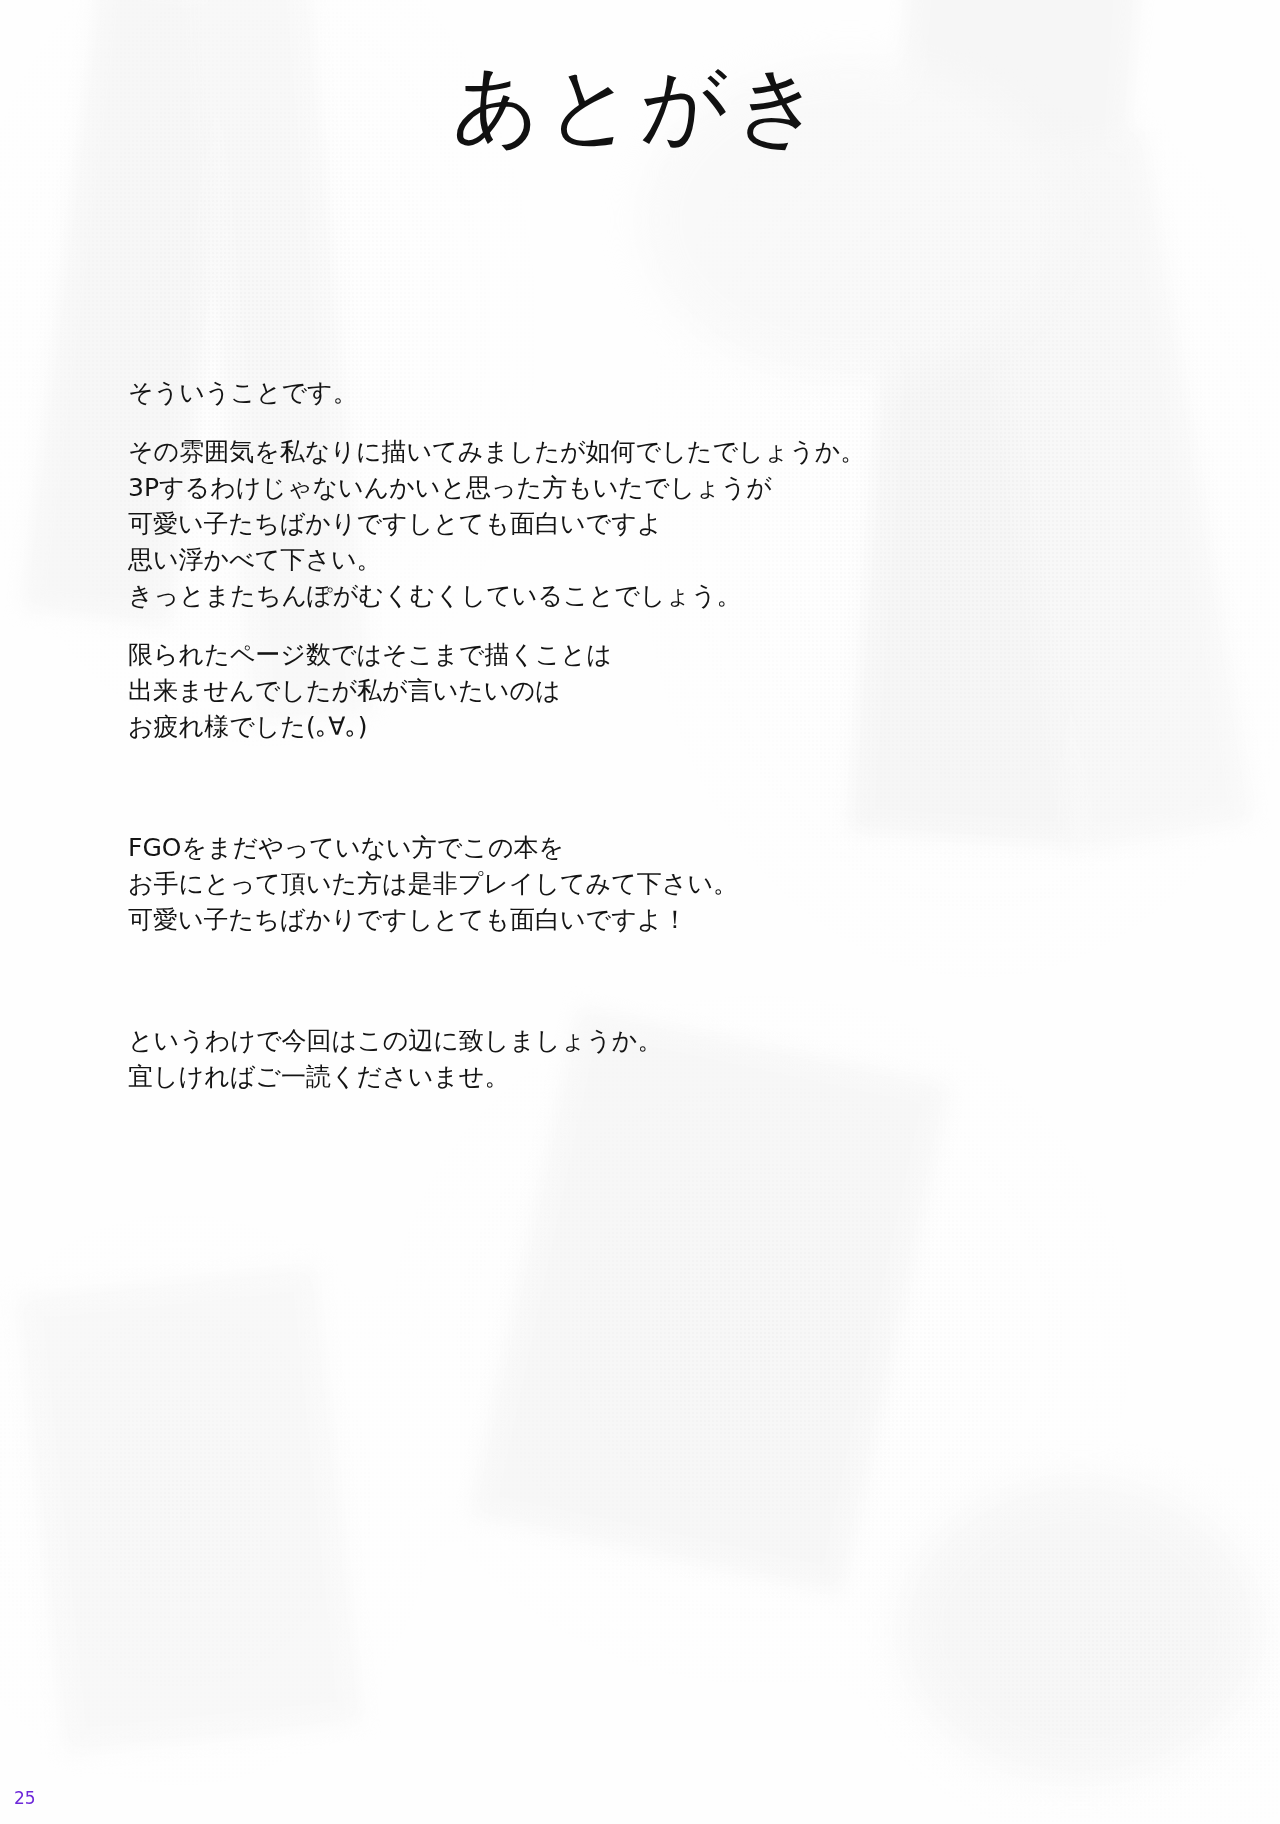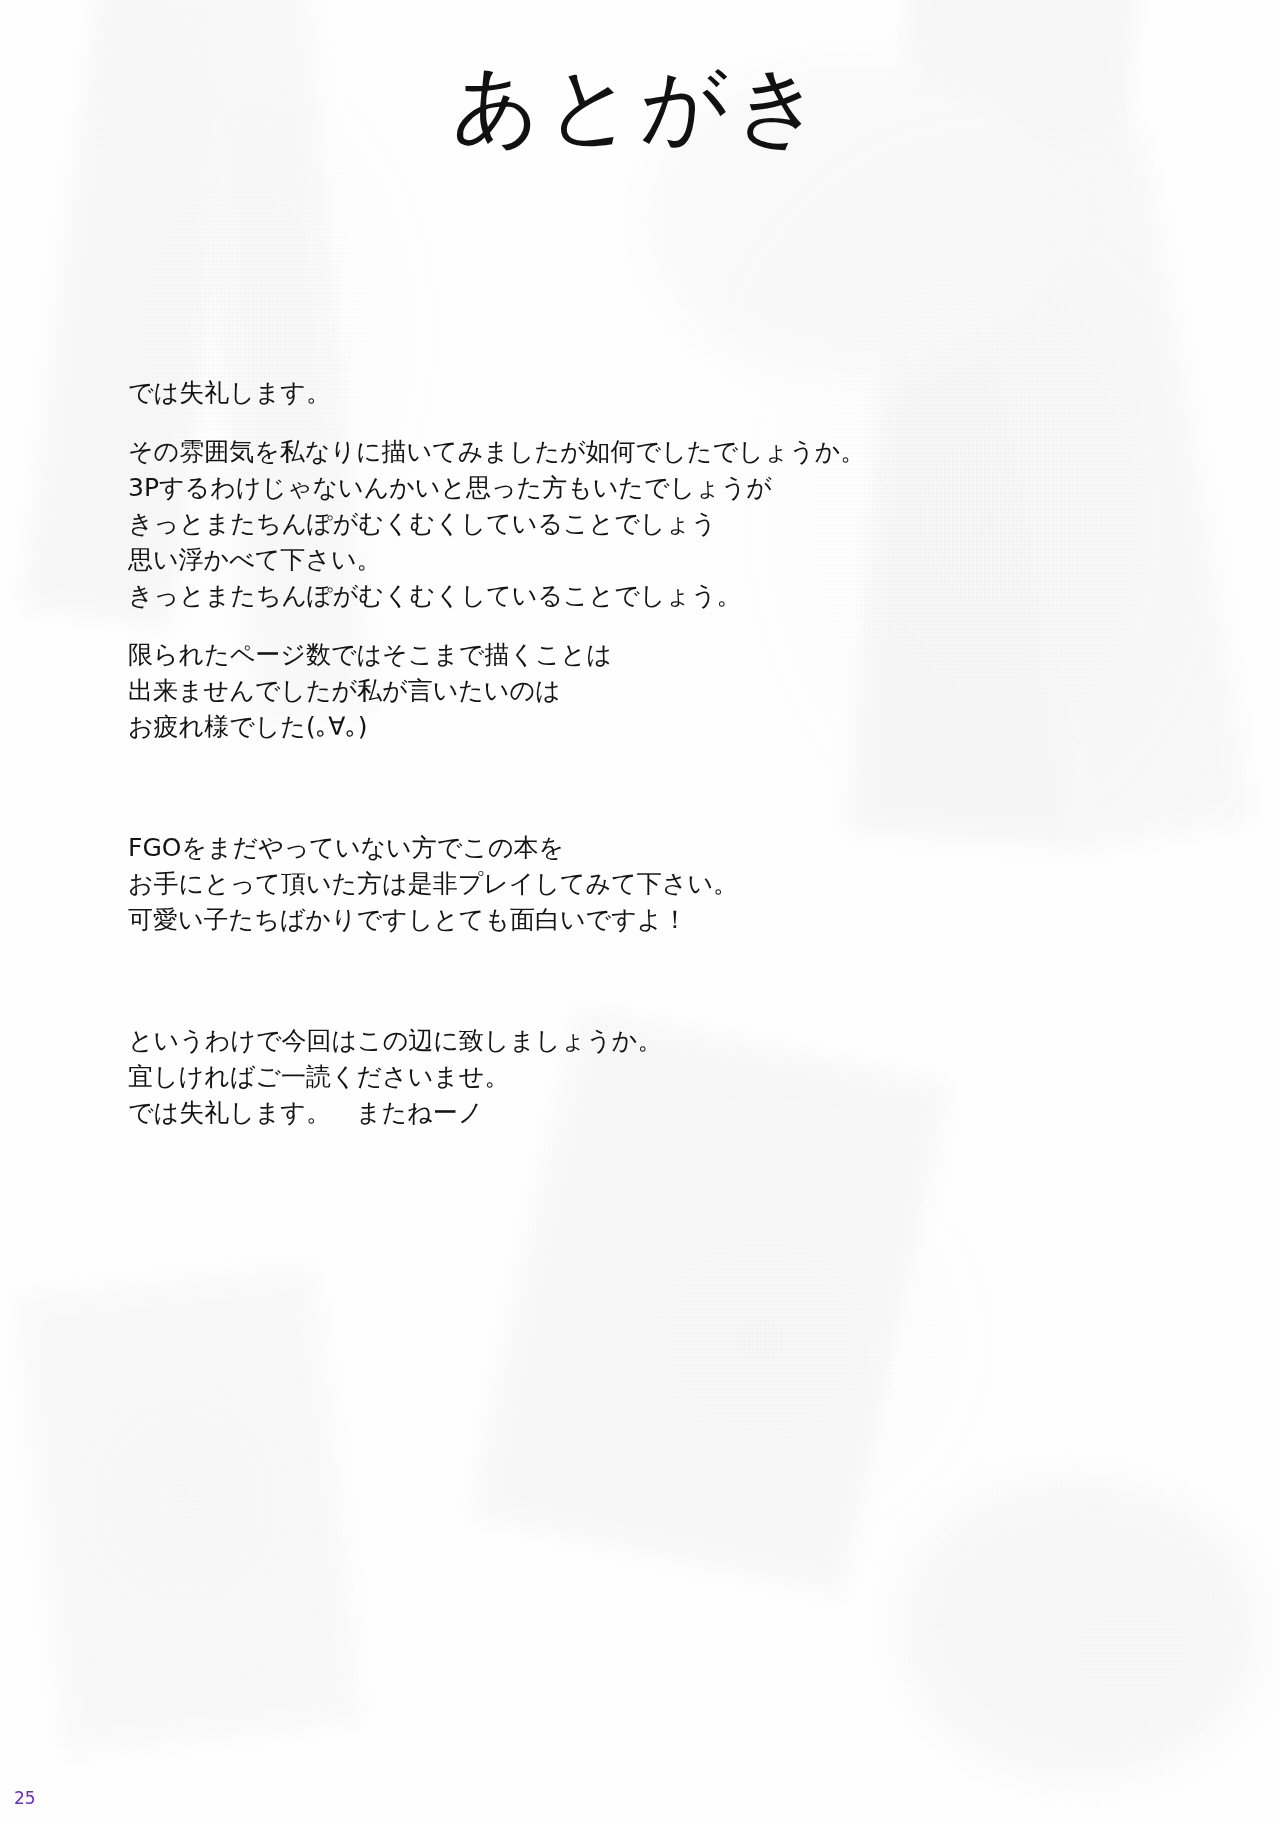--- a/index.html
+++ b/index.html
@@ -115,27 +115,27 @@
     <div class="blob" style="left:900px; top:1480px; width:360px; height:300px; background:#f1f1f1;"></div>
     <div class="blob" style="left:640px; top:60px;   width:420px; height:320px; background:#f5f5f5;"></div>
     <div class="tone"></div>
   </div>
 
   <div class="title">あとがき</div>
 
   <div class="body-text">
 
     <div class="para">
-      <span class="line">では失礼します。</span>
+      <span class="line">そういうことです。</span>
     </div>
 
     <div class="para">
       <span class="line">その雰囲気を私なりに描いてみましたが如何でしたでしょうか。</span>
       <span class="line">3Pするわけじゃないんかいと思った方もいたでしょうが</span>
-      <span class="line">きっとまたちんぽがむくむくしていることでしょう</span>
+      <span class="line">可愛い子たちばかりですしとても面白いですよ</span>
       <span class="line">思い浮かべて下さい。</span>
       <span class="line">きっとまたちんぽがむくむくしていることでしょう。</span>
     </div>
 
     <div class="para">
       <span class="line">限られたページ数ではそこまで描くことは</span>
       <span class="line">出来ませんでしたが私が言いたいのは</span>
       <span class="line">お疲れ様でした(｡∀｡)</span>
     </div>
 
@@ -145,20 +145,19 @@
       <span class="line">FGOをまだやっていない方でこの本を</span>
       <span class="line">お手にとって頂いた方は是非プレイしてみて下さい。</span>
       <span class="line">可愛い子たちばかりですしとても面白いですよ！</span>
     </div>
 
     <div class="gap-large"></div>
 
     <div class="para">
       <span class="line">というわけで今回はこの辺に致しましょうか。</span>
       <span class="line">宜しければご一読くださいませ。</span>
-      <span class="line">では失礼します。　またねーノ</span>
     </div>
 
   </div>
 
   <div class="page-number">25</div>
 
 </div>
 
 </body></html>

